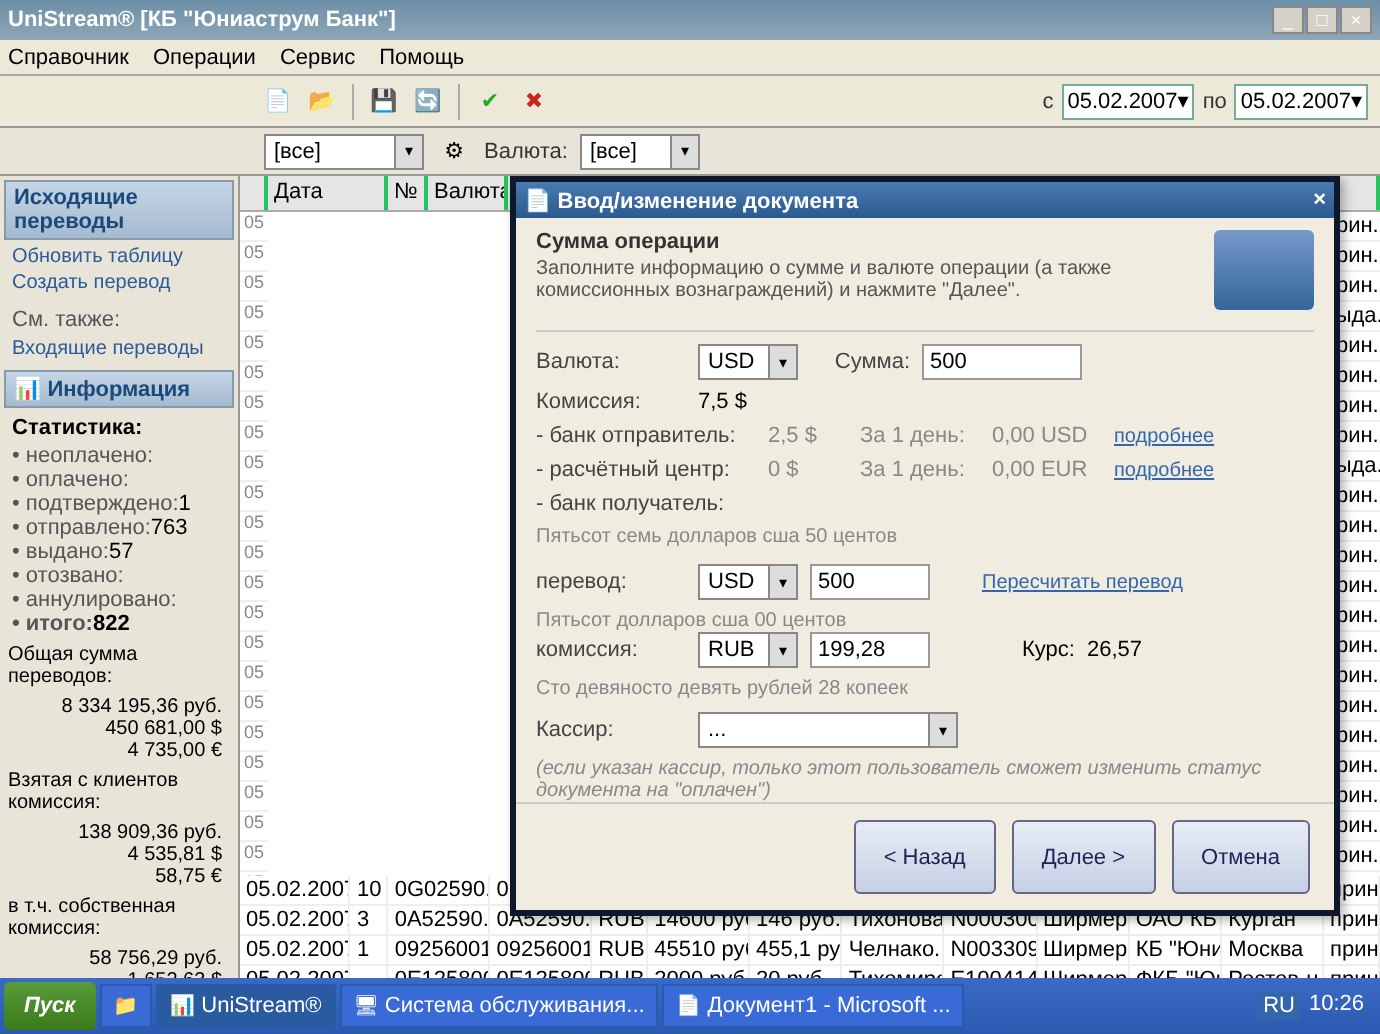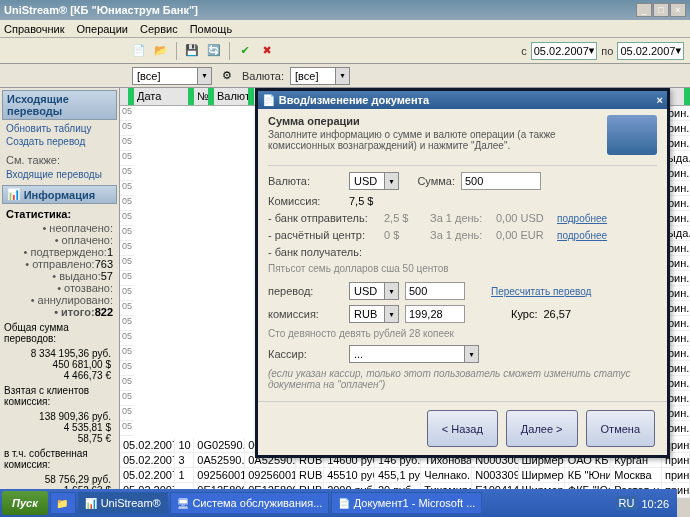--- a/index.html
+++ b/index.html
@@ -16,49 +16,49 @@
 .lbl{color:#333}
 .datebox{height:18px;border:1px solid #7a9;background:#fff;padding:0 2px;display:flex;align-items:center}
 .subbar{height:24px;background:#e8e5d8;display:flex;align-items:center;padding:0 6px;gap:6px;border-bottom:1px solid #999}
 .combo{height:18px;background:#fff;border:1px solid #888;display:flex;align-items:center;padding:0 4px;position:relative}
 .combo .arr{position:absolute;right:0;top:0;width:14px;height:100%;background:#ddd;border-left:1px solid #888;display:flex;align-items:center;justify-content:center;font-size:8px}
 .main{display:flex;height:410px}
 .sidebar{width:120px;background:#e8e5d8;border-right:1px solid #999;padding:2px;overflow:hidden;font-size:10px}
 .panel-hdr{background:linear-gradient(#c5d5e5,#a5bad0);color:#1a4a7a;padding:2px 4px;font-weight:bold;border:1px solid #89a;display:flex;align-items:center;gap:3px;margin-bottom:2px}
 .linkitem{color:#2a5a9a;padding:1px 4px;cursor:pointer;font-size:10px}
 .section{margin-bottom:4px}
-.stat-row{display:flex;justify-content:flex-end;padding:0 4px;font-size:10px}
+.stat-row{display:flex;justify-content:flex-start;padding:0 4px;font-size:10px}
 .stat-row .sl{color:#555}
 .content{flex:1;position:relative;background:#fff;overflow:hidden}
 .gridhead{height:18px;background:#e5e5e5;display:flex;border-bottom:1px solid #aaa;font-size:10px}
-.gridhead>div{border-right:6px solid #22c55e;padding:2px 3px;overflow:hidden;white-space:nowrap}
+.gridhead>div{border-right:2px solid #22c55e;padding:2px 3px;overflow:hidden;white-space:nowrap}
 .grow{display:flex;height:15px;border-bottom:1px solid #eee}
 .grow>div{border-right:1px solid #eee;padding:1px 3px;overflow:hidden;white-space:nowrap}
 .rightcols{position:absolute;right:0;top:18px;width:130px;background:#fff}
 .rc-row{display:flex;height:15px;border-bottom:1px solid #eee;font-size:10px}
 .rc-row>div{padding:1px 2px;overflow:hidden;white-space:nowrap}
 .dialog{position:absolute;left:135px;top:0;width:415px;height:370px;background:#f0ede0;border:3px solid #0f172a;box-shadow:2px 2px 5px rgba(0,0,0,0.3);z-index:10}
 .dlg-title{height:18px;background:linear-gradient(#4a7ab0,#2a5a90);color:#fff;display:flex;align-items:center;justify-content:space-between;padding:0 4px;font-weight:bold;font-size:11px}
 .dlg-body{padding:6px 10px}
 .dlg-h2{font-weight:bold;color:#333;margin-bottom:2px}
 .dlg-hint{font-size:10px;color:#555;margin-bottom:8px}
 .infobox{display:flex;gap:8px;border-bottom:1px solid #ccc;padding-bottom:6px;margin-bottom:6px}
 .bookicon{width:50px;height:40px;background:linear-gradient(#79c,#369);border-radius:3px}
 .frow{display:flex;align-items:center;gap:6px;margin-bottom:5px;font-size:10px}
 .frow .flbl{width:75px;color:#444}
 .input{height:18px;background:#fff;border:1px solid #999;padding:0 3px}
 .small{color:#888;font-size:10px}
 .link{color:#36a;text-decoration:underline;cursor:pointer;font-size:10px}
 .btnrow{display:flex;justify-content:flex-end;gap:8px;padding:8px 12px;border-top:1px solid #ccc;position:absolute;bottom:0;left:0;right:0;background:#f0ede0}
 .btn{height:37px;padding:0 14px;background:linear-gradient(#e8ecf5,#c5d0e5);border:1px solid #668;border-radius:3px;cursor:pointer;color:#225}
-.taskbar{position:absolute;bottom:0;left:0;right:13px;height:28px;background:linear-gradient(#3a6ac5,#2a5ab0);display:flex;align-items:center;padding:0 2px;gap:2px}
+.taskbar{position:absolute;bottom:0;left:0;right:0;height:28px;background:linear-gradient(#3a6ac5,#2a5ab0);display:flex;align-items:center;padding:0 2px;gap:2px}
 .start{height:24px;background:linear-gradient(#5a9a3a,#3a7a1a);color:#fff;font-weight:bold;padding:0 10px;border-radius:3px;display:flex;align-items:center;font-style:italic}
 .task{height:22px;background:#3a6ad5;color:#fff;padding:0 6px;display:flex;align-items:center;gap:3px;border:1px solid #2a5ab0;font-size:10px}
 .task.active{background:#2a5aa0}
-.tray{margin-left:auto;display:flex;align-items:flex-end;gap:4px;color:#fff;padding:0 6px;font-size:10px}
+.tray{margin-left:auto;display:flex;align-items:flex-start;gap:4px;color:#fff;padding:0 6px;font-size:10px}
 .bottomrows{position:absolute;bottom:0;left:0;right:0;background:#fff}
 .green{color:#3a7a1a}
 .pink{color:#c4a}
 .orange{color:#b60}
 .blue{color:#36a}
 </style>
 </head>
 <body>
 
 <div class="titlebar">
@@ -150,21 +150,21 @@
         </div>
         <div class="stat-row">
           <span class="sl " style="font-weight:bold">• итого:</span>
           <span style="font-weight:bold">822</span>
         </div>
       </div>
     <div style="padding:4px 2px;font-size:10px">Общая сумма переводов:</div>
     <div id="sums" style="text-align:right;padding-right:6px">
         <div style="font-size: 10px;">8 334 195,36 руб.</div>
         <div style="font-size: 10px;">450 681,00 $</div>
-        <div style="font-size: 10px;">4 466,73 €</div>
+        <div style="font-size: 10px;">4 735,00 €</div>
       </div>
     <div style="padding:4px 2px;font-size:10px">Взятая с клиентов комиссия:</div>
     <div id="fees" style="text-align:right;padding-right:6px">
         <div style="font-size: 10px;">138 909,36 руб.</div>
         <div style="font-size: 10px;">4 535,81 $</div>
         <div style="font-size: 10px;">58,75 €</div>
       </div>
     <div style="padding:4px 2px;font-size:10px">в т.ч. собственная комиссия:</div>
     <div id="owns" style="text-align:right;padding-right:6px">
         <div style="font-size: 10px;">58 756,29 руб.</div>
@@ -398,20 +398,21 @@
         <div class="small" style="margin-bottom:8px">Пятьсот семь долларов сша 50 центов</div>
         <div class="frow">
           <span class="flbl">перевод:</span>
           <div class="combo" style="width:50px">
               <span>USD</span>
               <span class="arr">▾</span>
             </div>
           <input class="input" style="width: 60px;" value="500">
           <span class="link" style="margin-left:20px">Пересчитать перевод</span>
         </div>
+        <div class="small">Пятьсот долларов сша 00 центов</div>
         <div class="frow">
           <span class="flbl">комиссия:</span>
           <div class="combo" style="width:50px">
               <span>RUB</span>
               <span class="arr">▾</span>
             </div>
           <input class="input" style="width: 60px;" value="199,28">
           <span style="margin-left:40px">Курс:</span>
           <span>26,57</span>
         </div>

